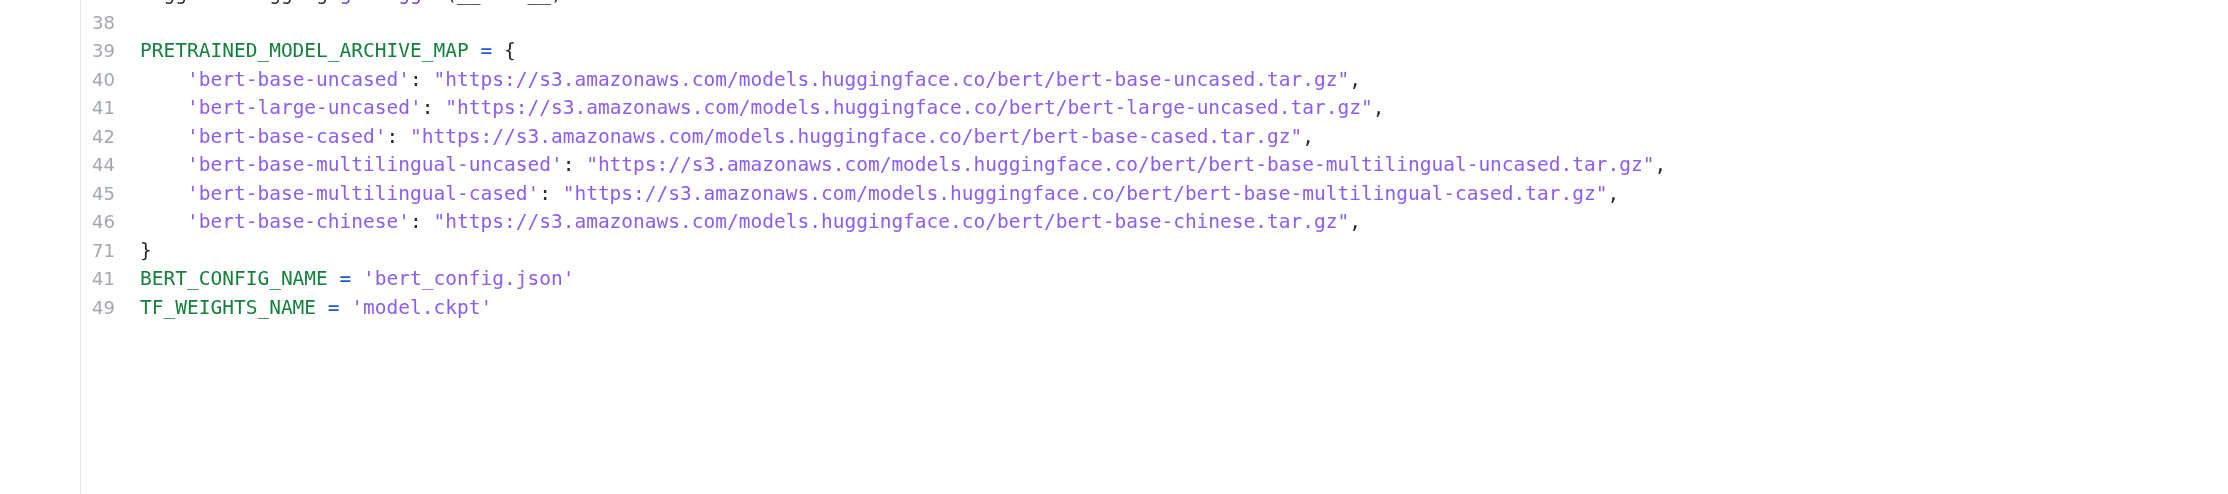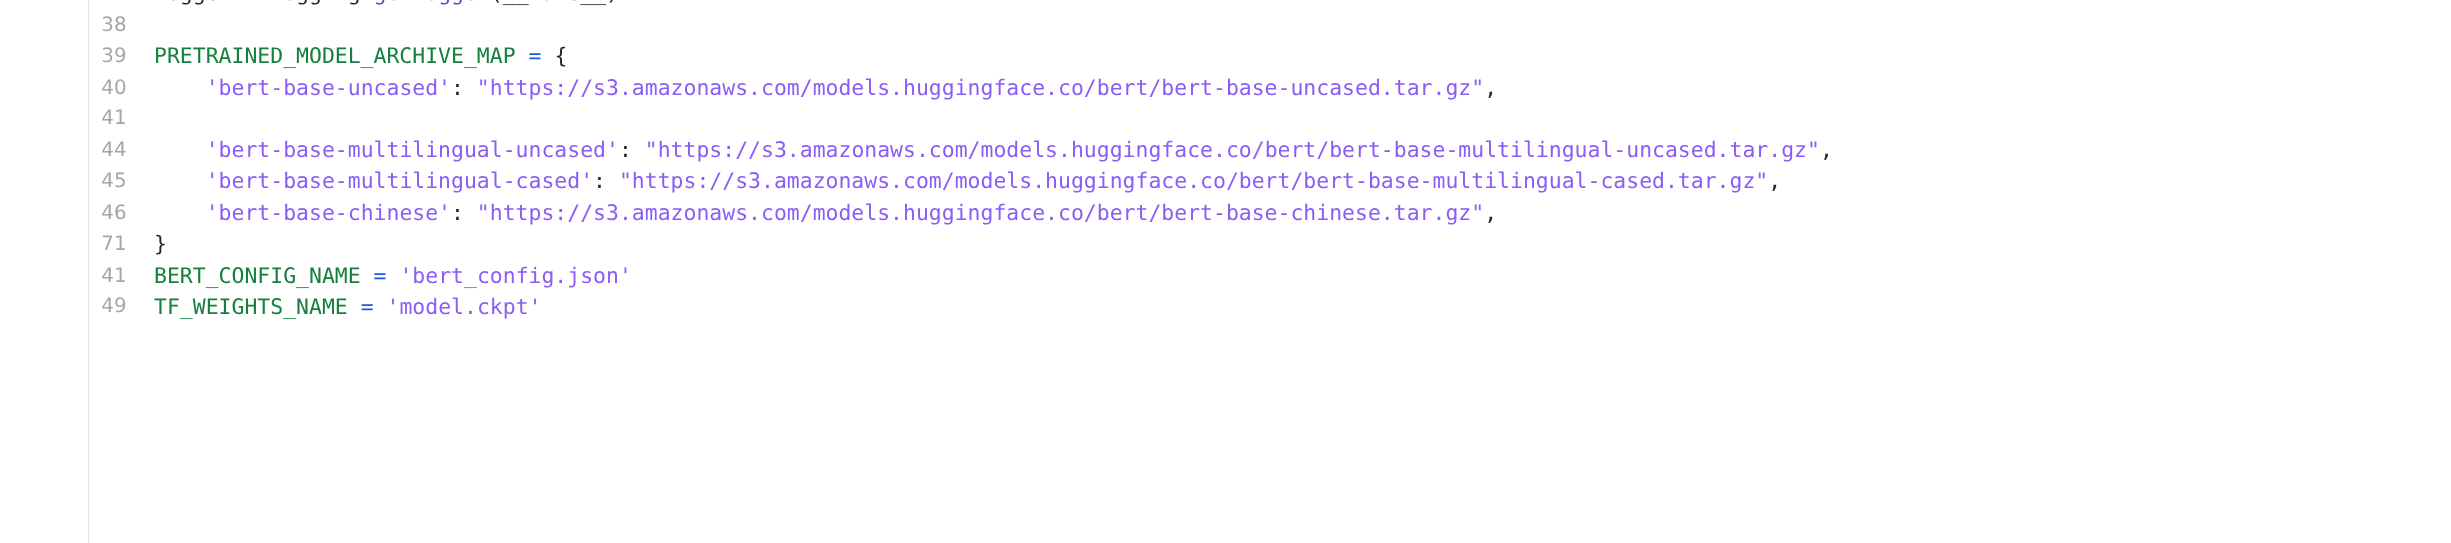--- a/index.html
+++ b/index.html
@@ -80,21 +80,22 @@
 </head>
 <body>
 
 <div id="code-viewer">
   <div class="gutter-rule"></div>
   <div class="code-scroll" id="code-scroll">
       <div class="code-line"><span class="ln">37</span><span class="lc"><span class="tok-plain">logger</span><span class="tok-op"> = </span><span class="tok-plain">logging</span><span class="tok-punc">.</span><span class="tok-fn">getLogger</span><span class="tok-punc">(</span><span class="tok-plain">__name__</span><span class="tok-punc">)</span></span></div>
       <div class="code-line"><span class="ln">38</span><span class="lc"></span></div>
       <div class="code-line"><span class="ln">39</span><span class="lc"><span class="tok-const">PRETRAINED_MODEL_ARCHIVE_MAP</span><span class="tok-plain"> </span><span class="tok-op">=</span><span class="tok-plain"> </span><span class="tok-punc">{</span></span></div>
       <div class="code-line"><span class="ln">40</span><span class="lc"><span class="tok-plain">    </span><span class="tok-str">'bert-base-uncased'</span><span class="tok-punc">: </span><span class="tok-str">"https://s3.amazonaws.com/models.huggingface.co/bert/bert-base-uncased.tar.gz"</span><span class="tok-punc">,</span></span></div>
-      <div class="code-line"><span class="ln">41</span></div>
+      <div class="code-line"><span class="ln">41</span><span class="lc"><span class="tok-plain">    </span><span class="tok-str">'bert-large-uncased'</span><span class="tok-punc">: </span><span class="tok-str">"https://s3.amazonaws.com/models.huggingface.co/bert/bert-large-uncased.tar.gz"</span><span class="tok-punc">,</span></span></div>
+      <div class="code-line"><span class="ln">42</span><span class="lc"><span class="tok-plain">    </span><span class="tok-str">'bert-base-cased'</span><span class="tok-punc">: </span><span class="tok-str">"https://s3.amazonaws.com/models.huggingface.co/bert/bert-base-cased.tar.gz"</span><span class="tok-punc">,</span></span></div>
       <div class="code-line"><span class="ln">44</span><span class="lc"><span class="tok-plain">    </span><span class="tok-str">'bert-base-multilingual-uncased'</span><span class="tok-punc">: </span><span class="tok-str">"https://s3.amazonaws.com/models.huggingface.co/bert/bert-base-multilingual-uncased.tar.gz"</span><span class="tok-punc">,</span></span></div>
       <div class="code-line"><span class="ln">45</span><span class="lc"><span class="tok-plain">    </span><span class="tok-str">'bert-base-multilingual-cased'</span><span class="tok-punc">: </span><span class="tok-str">"https://s3.amazonaws.com/models.huggingface.co/bert/bert-base-multilingual-cased.tar.gz"</span><span class="tok-punc">,</span></span></div>
       <div class="code-line"><span class="ln">46</span><span class="lc"><span class="tok-plain">    </span><span class="tok-str">'bert-base-chinese'</span><span class="tok-punc">: </span><span class="tok-str">"https://s3.amazonaws.com/models.huggingface.co/bert/bert-base-chinese.tar.gz"</span><span class="tok-punc">,</span></span></div>
       <div class="code-line"><span class="ln">71</span><span class="lc"><span class="tok-punc">}</span></span></div>
       <div class="code-line"><span class="ln">41</span><span class="lc"><span class="tok-const">BERT_CONFIG_NAME</span><span class="tok-plain"> </span><span class="tok-op">=</span><span class="tok-plain"> </span><span class="tok-str">'bert_config.json'</span></span></div>
       <div class="code-line"><span class="ln">49</span><span class="lc"><span class="tok-const">TF_WEIGHTS_NAME</span><span class="tok-plain"> </span><span class="tok-op">=</span><span class="tok-plain"> </span><span class="tok-str">'model.ckpt'</span></span></div>
     </div>
 </div>
 
 </body></html>

